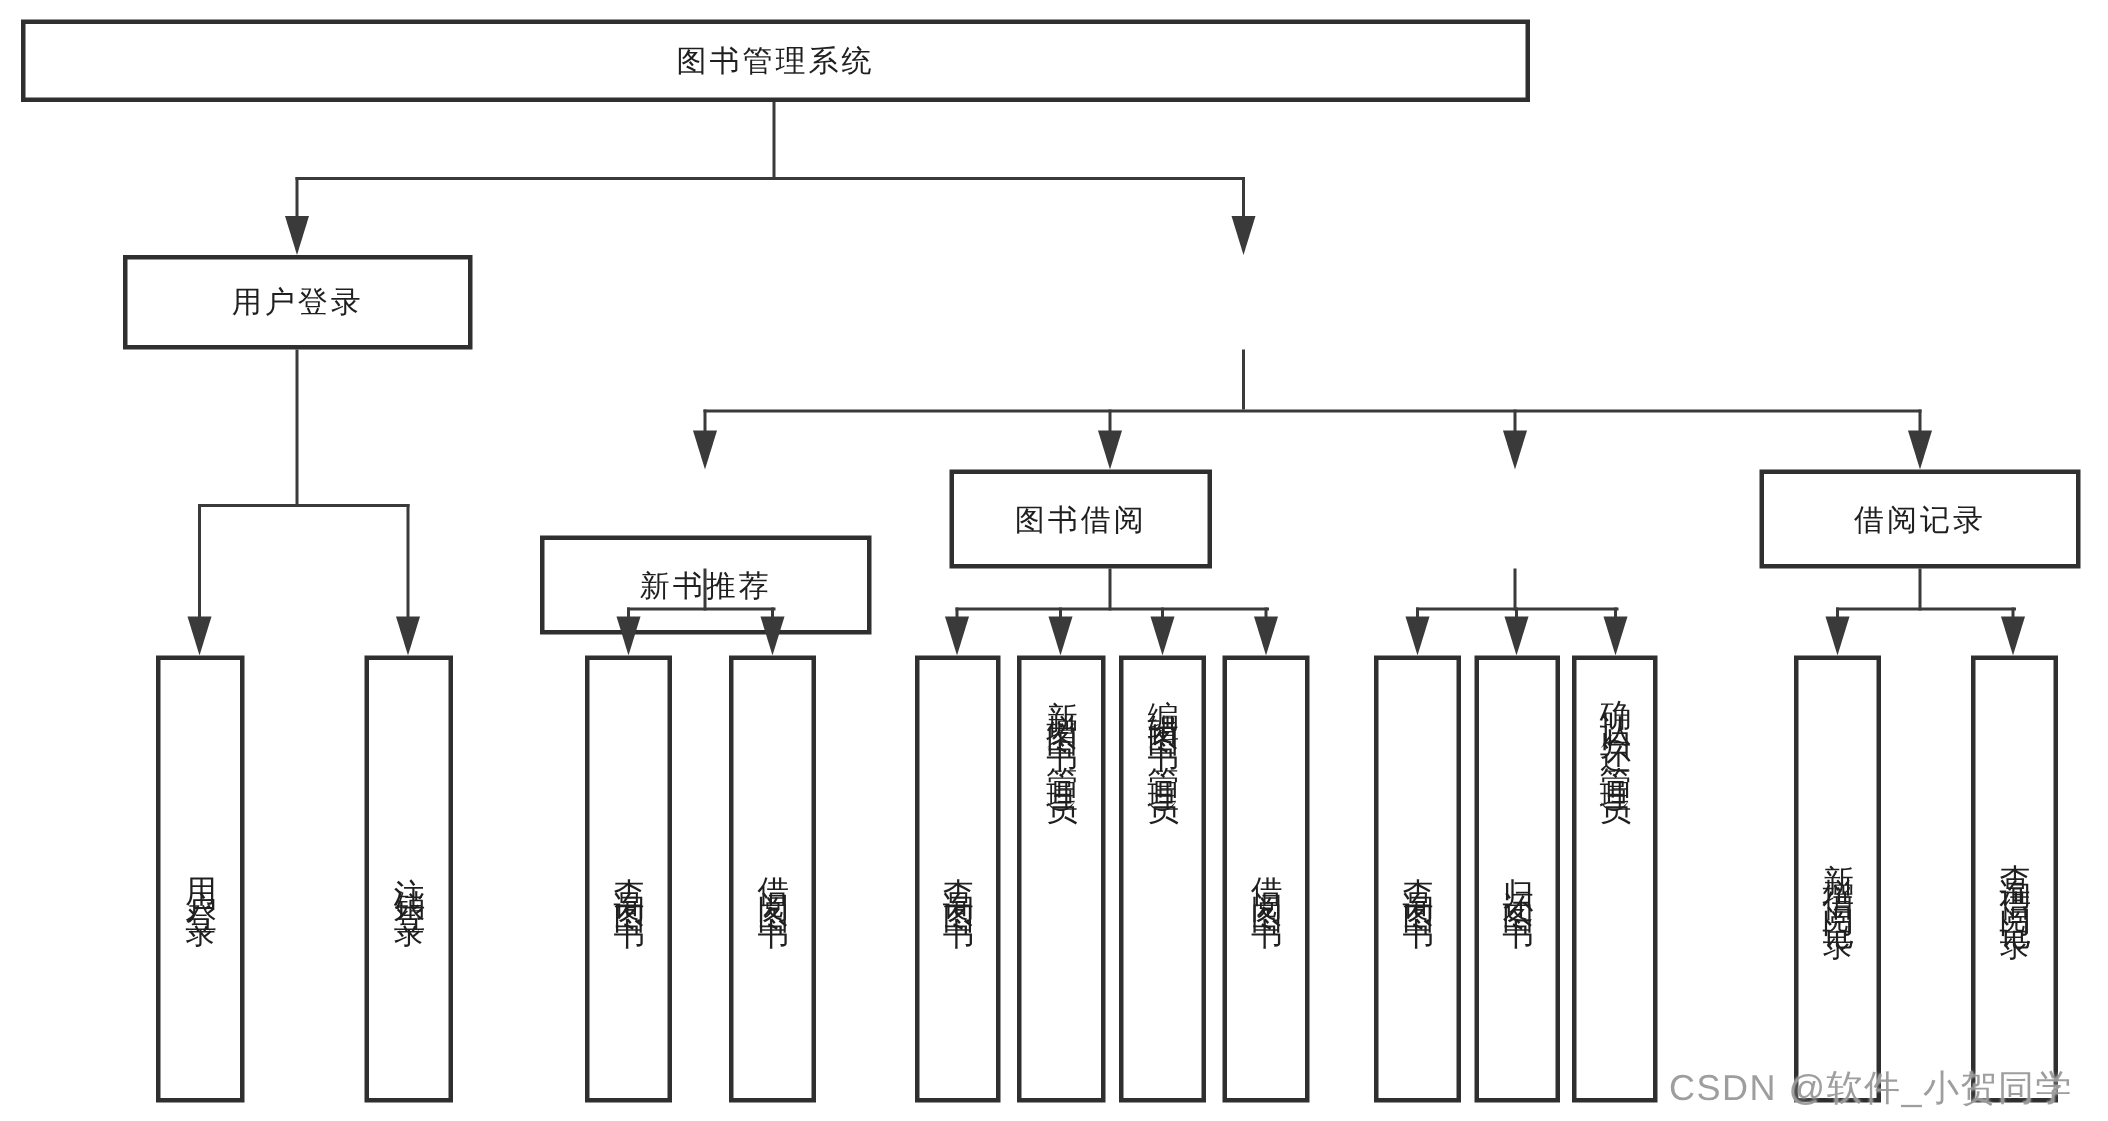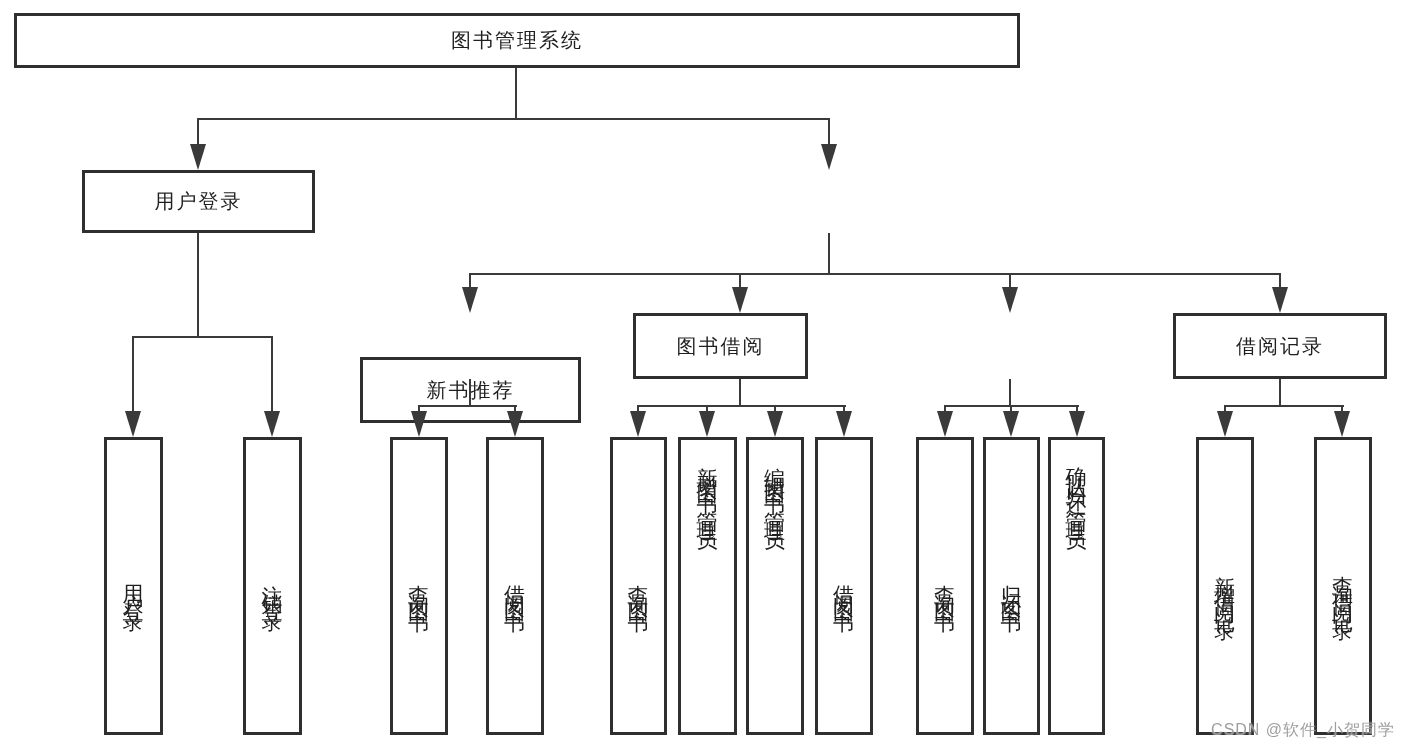--- a/index.html
+++ b/index.html
@@ -11,21 +11,21 @@
   .leaf{position:absolute;box-sizing:border-box;top:437px;height:298px;border:3px solid #2f2f2f;
         background:#fff;display:flex;align-items:center;justify-content:center;}
   .leaf.top{align-items:flex-start;padding-top:10px;}
   .vtext{writing-mode:vertical-lr;text-orientation:mixed;font-size:21px;letter-spacing:9px;
          color:#1f1f1f;line-height:1;}
   .line{position:absolute;background:#3a3a3a;}
   .hl{height:2px;}
   .vl{width:2px;}
   .arrow{position:absolute;width:0;height:0;border-left:8px solid transparent;
          border-right:8px solid transparent;border-top:26px solid #3a3a3a;}
-  #watermark{position:absolute;right:10px;bottom:6px;font-size:16px;color:rgba(148,148,148,.9);
+  #watermark{position:absolute;right:23px;bottom:6px;font-size:24px;color:rgba(148,148,148,.9);
              letter-spacing:1px;z-index:5;text-shadow:0 0 2px #fff;}
 </style>
 </head>
 <body>
 
 <div id="canvas">
 
   <div class="hbox" style="left:14px;top:13px;width:1006px;height:55px;">
     <span>图书管理系统</span>
   </div>

